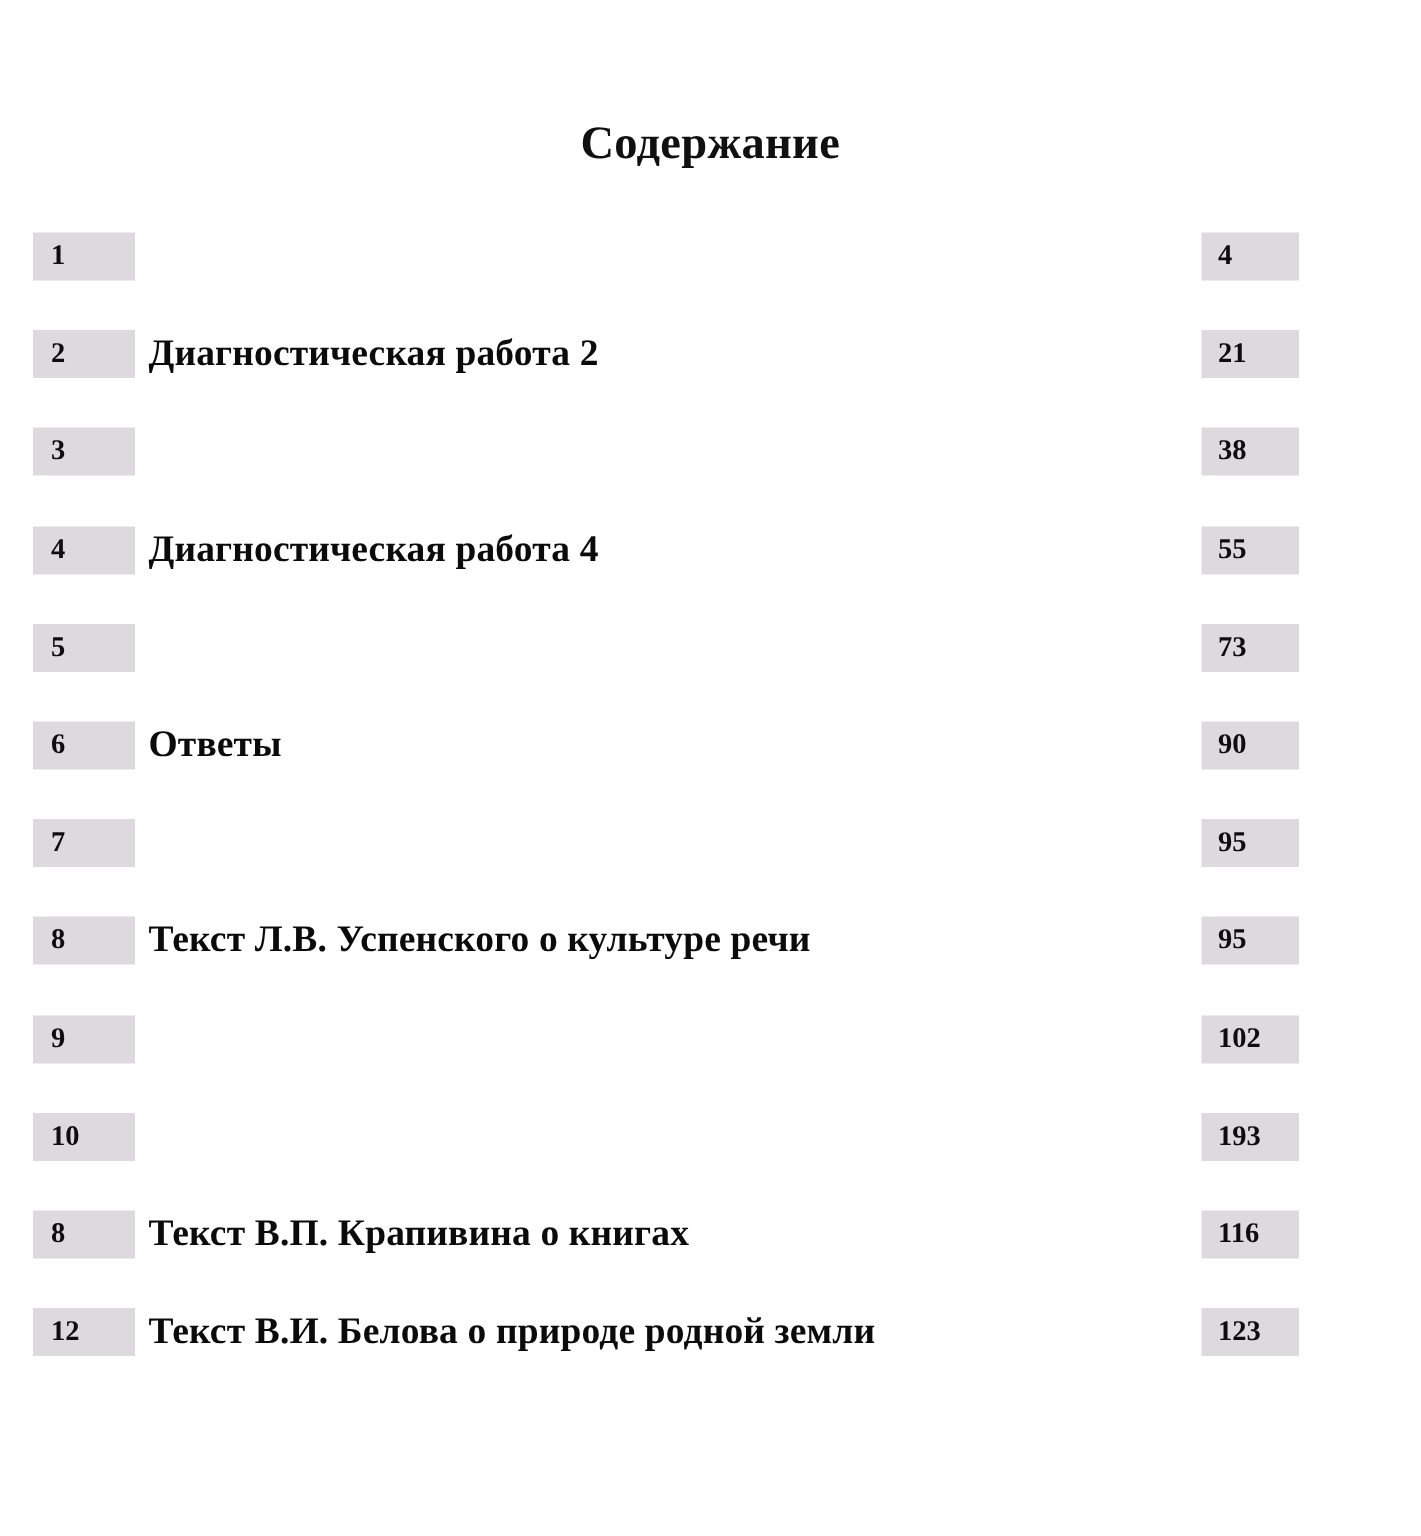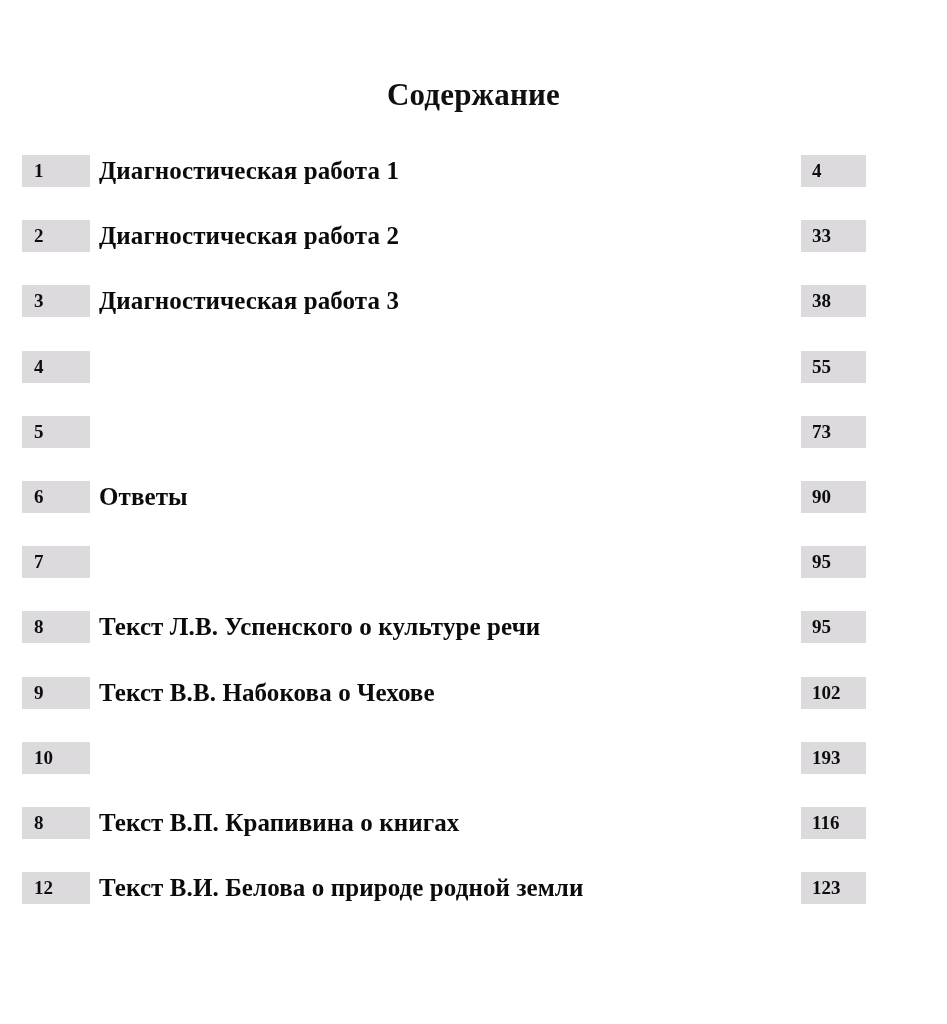--- a/index.html
+++ b/index.html
@@ -118,35 +118,34 @@
 <body>
 
 <div class="page">
 
   <div class="toc-title">Содержание</div>
 
   <ul class="toc-list">
 
   <li class="toc-row">
         <span class="toc-num">1</span>
-        <span class="toc-label">Диагностическая работа 1</span>
         <span class="toc-page">4</span>
       </li>
       <li class="toc-row">
         <span class="toc-num">2</span>
         <span class="toc-label">Диагностическая работа 2</span>
-        <span class="toc-page">33</span>
+        <span class="toc-page">21</span>
       </li>
       <li class="toc-row">
         <span class="toc-num">3</span>
-        <span class="toc-label">Диагностическая работа 3</span>
         <span class="toc-page">38</span>
       </li>
       <li class="toc-row">
         <span class="toc-num">4</span>
+        <span class="toc-label">Диагностическая работа 4</span>
         <span class="toc-page">55</span>
       </li>
       <li class="toc-row">
         <span class="toc-num">5</span>
         <span class="toc-page">73</span>
       </li>
       <li class="toc-row">
         <span class="toc-num">6</span>
         <span class="toc-label">Ответы</span>
         <span class="toc-page">90</span>
@@ -155,21 +154,20 @@
         <span class="toc-num">7</span>
         <span class="toc-page">95</span>
       </li>
       <li class="toc-row">
         <span class="toc-num">8</span>
         <span class="toc-label">Текст Л.В. Успенского о культуре речи</span>
         <span class="toc-page">95</span>
       </li>
       <li class="toc-row">
         <span class="toc-num">9</span>
-        <span class="toc-label">Текст В.В. Набокова о Чехове</span>
         <span class="toc-page">102</span>
       </li>
       <li class="toc-row">
         <span class="toc-num">10</span>
         <span class="toc-page">193</span>
       </li>
       <li class="toc-row">
         <span class="toc-num">8</span>
         <span class="toc-label">Текст В.П. Крапивина о книгах</span>
         <span class="toc-page">116</span>

